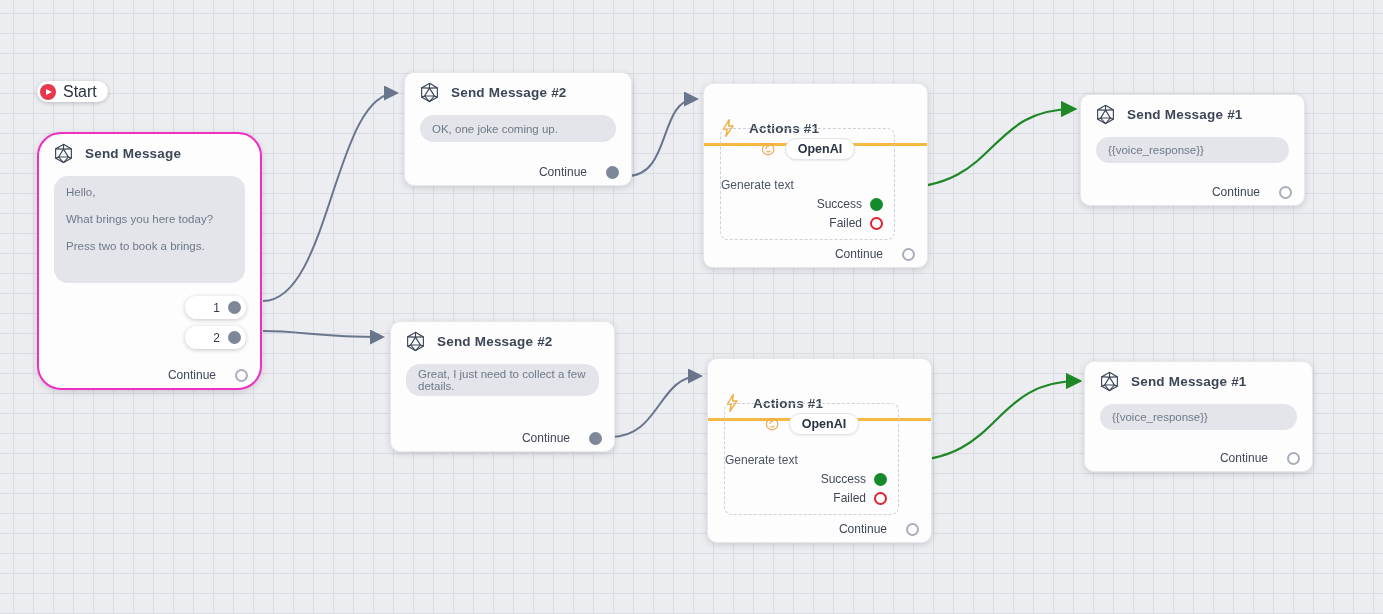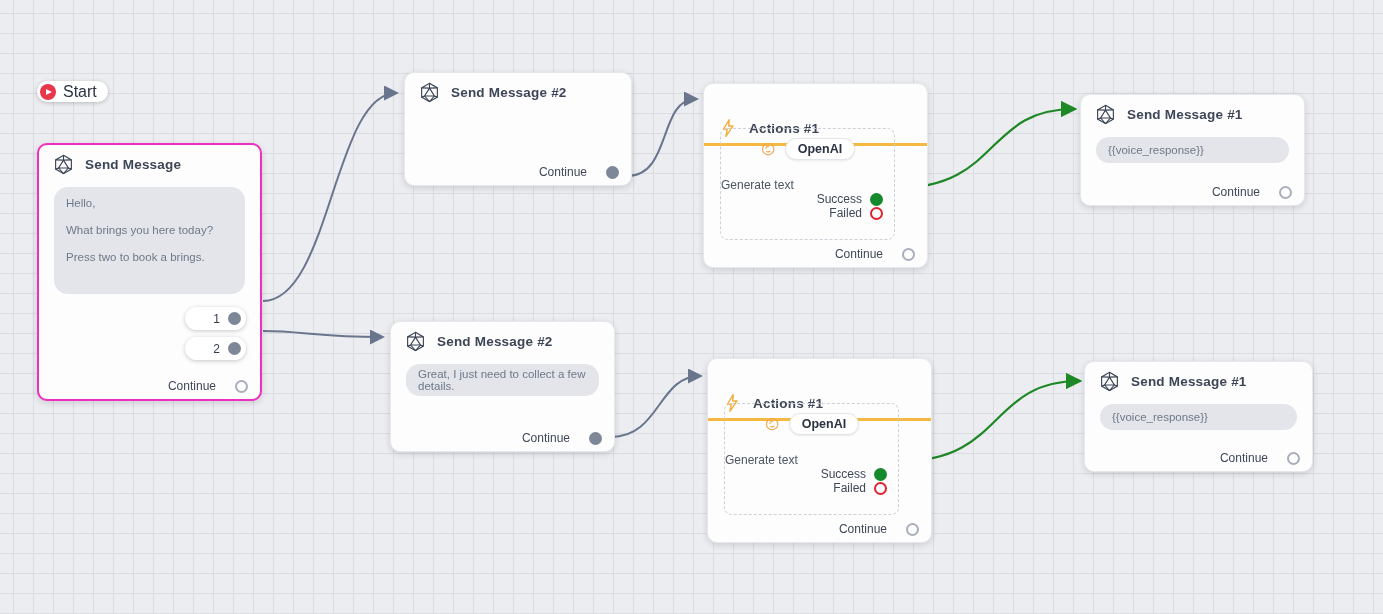--- a/index.html
+++ b/index.html
@@ -41,21 +41,21 @@
   .continue-row{position:absolute;right:12px;bottom:6px;display:flex;align-items:center;gap:19px;
                 font-size:12px;color:#3f4857;}
 
   .dashed-box{position:absolute;left:16px;right:32px;top:44px;height:112px;
               border:1.5px dashed #ccd1d8;border-radius:8px;box-sizing:border-box;}
   .openai-row{display:flex;align-items:center;justify-content:center;gap:8px;margin-top:9px;}
   .openai-badge{background:#fff;border:1px solid #e2e5e9;border-radius:12px;padding:3px 12px;
                 font-weight:bold;font-size:12.5px;color:#2a3342;box-shadow:0 1px 2px rgba(0,0,0,.08);}
   .action-label{font-size:12px;color:#4b5563;margin-top:18px;}
   .out-row{display:flex;align-items:center;justify-content:flex-end;gap:8px;padding-right:11px;
-           font-size:12px;color:#3f4857;}
+           margin-top:5px;font-size:12px;color:#3f4857;}
 
   .start-badge{position:absolute;left:37px;top:81px;height:21px;background:#fff;border-radius:11px;
                display:flex;align-items:center;gap:7px;padding:0 11px 0 3px;
                box-shadow:0 1px 4px rgba(0,0,0,.22);font-size:16px;color:#2a3342;}
   .play-circle{width:16px;height:16px;border-radius:50%;background:#e8364a;display:flex;
                align-items:center;justify-content:center;}
   .play-tri{width:0;height:0;border-style:solid;border-width:3.5px 0 3.5px 6px;
             border-color:transparent transparent transparent #fff;margin-left:1px;}
 </style>
 </head>
@@ -80,21 +80,21 @@
     <path d="M 903 461 C 1003 461, 990 381, 1079 381" fill="none" stroke="#1e8726" stroke-width="2.2" marker-end="url(#arr-green)"></path>
   </svg>
 
   <div class="start-badge">
     <span class="play-circle icon">
         <span class="play-tri"></span>
       </span>
     <span>Start</span>
   </div>
 
-  <div class="node selected" style="left:37px;top:143px;width:225px;height:258px;">
+  <div class="node selected" style="left:37px;top:132px;width:225px;height:258px;border-radius:24px;">
     <div class="node-header">
       <span class="icon">
         <svg width="21" height="21" viewBox="0 0 24 24" fill="none" stroke="#3a4454" stroke-width="1.3">
           <polygon points="12,1.5 21,6.75 21,17.25 12,22.5 3,17.25 3,6.75"></polygon>
           <polygon points="12,7 17.6,16 6.4,16"></polygon>
           <path d="M12 1.5 L12 7 M3 6.75 L12 7 M21 6.75 L12 7 M3 17.25 L6.4 16 M21 17.25 L17.6 16 M12 22.5 L6.4 16 M12 22.5 L17.6 16"></path>
         </svg>
       </span>
       <span class="node-title">Send Message</span>
     </div>
@@ -122,20 +122,23 @@
   <div class="node" style="left:404px;top:72px;width:228px;height:114px;">
     <div class="node-header">
       <span class="icon">
         <svg width="21" height="21" viewBox="0 0 24 24" fill="none" stroke="#3a4454" stroke-width="1.3">
           <polygon points="12,1.5 21,6.75 21,17.25 12,22.5 3,17.25 3,6.75"></polygon>
           <polygon points="12,7 17.6,16 6.4,16"></polygon>
           <path d="M12 1.5 L12 7 M3 6.75 L12 7 M21 6.75 L12 7 M3 17.25 L6.4 16 M21 17.25 L17.6 16 M12 22.5 L6.4 16 M12 22.5 L17.6 16"></path>
         </svg>
       </span>
       <span class="node-title">Send Message #2</span>
+    </div>
+    <div class="bubble one-line h-sm">
+      <span>OK, one joke coming up.</span>
     </div>
     <div class="continue-row">
       <span>Continue</span>
       <span class="dot filled"></span>
     </div>
   </div>
 
   <div class="node actions" style="left:703px;top:83px;width:225px;height:185px;">
     <div class="node-header">
       <span class="icon">

